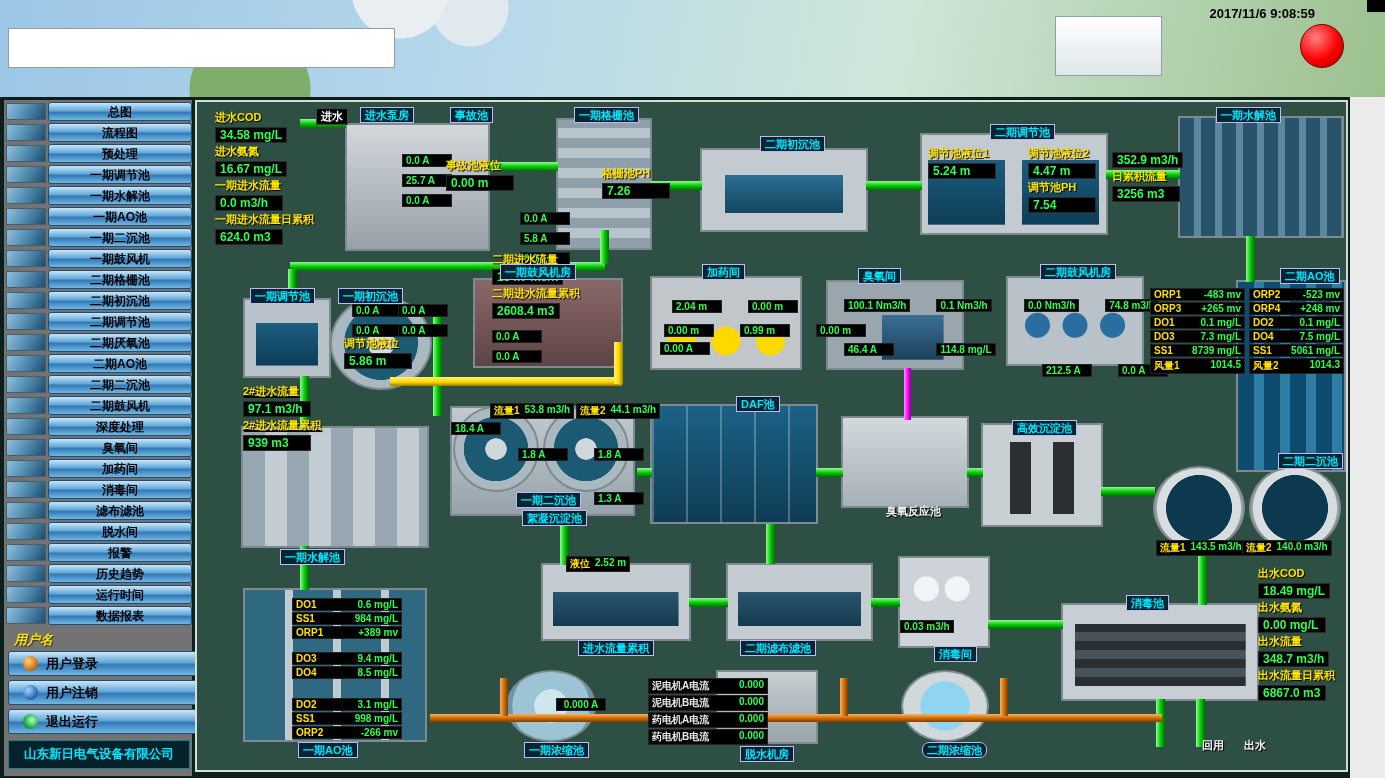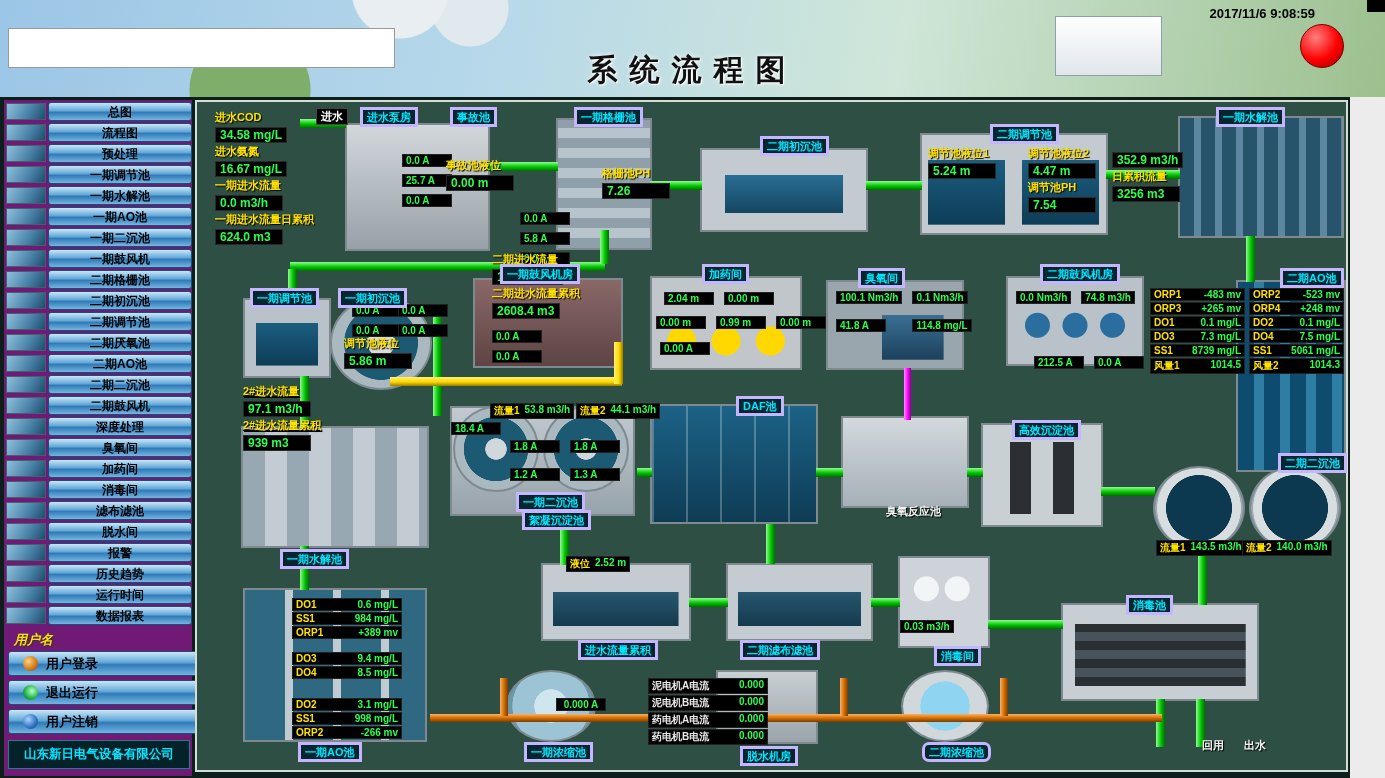--- a/index.html
+++ b/index.html
@@ -20,21 +20,21 @@
              letter-spacing:12px;text-shadow:0 0 5px #ffffff,1px 1px 0 #ffffff;}
   .hdr-time{position:absolute;right:70px;top:6px;font-size:13px;font-weight:bold;color:#000;}
   .alarm{position:absolute;left:1300px;top:24px;width:42px;height:42px;border-radius:50%;
          background:radial-gradient(circle at 35% 30%,#ff8080,#ff0000 55%,#990000);border:1px solid #700;}
   .corner-black{position:absolute;right:0;top:0;width:18px;height:12px;background:#000;}
 
   
   .right-strip{position:absolute;left:1350px;top:97px;width:35px;height:681px;background:#ececec;}
 
   
-  .sidebar{position:absolute;left:4px;top:100px;width:188px;height:676px;background:#701a75;padding:2px 0 0 2px;box-sizing:border-box;}
+  .sidebar{position:absolute;left:4px;top:100px;width:188px;height:676px;background:#737373;padding:2px 0 0 2px;box-sizing:border-box;}
   .side-item{display:flex;align-items:center;height:19px;margin-bottom:2px;cursor:pointer;}
   .side-icon{width:40px;height:17px;margin-right:2px;border:1px solid #44606f;box-sizing:border-box;
              background:linear-gradient(120deg,#8fc0dd 0%,#4d86ab 55%,#1d4c6c 100%);}
   .side-btn{flex:1;height:19px;line-height:19px;text-align:center;font-size:12px;font-weight:bold;color:#000;
             background:linear-gradient(#c9e6f8,#64a8d8 45%,#2f7ab8 55%,#74b6e0);
             border:1px solid #1b4f7a;border-radius:3px;box-sizing:border-box;white-space:nowrap;overflow:hidden;}
   .user-label{margin:6px 16px 2px 8px;color:#ffe100;font-size:13px;font-weight:bold;font-style:italic;text-shadow:1px 1px 1px #333;}
   .user-btn{display:flex;align-items:center;width:178px;height:23px;margin:0 0 4px 2px;cursor:pointer;
             background:linear-gradient(#c9e6f8,#64a8d8 45%,#2f7ab8 55%,#74b6e0);
             border:1px solid #1b4f7a;border-radius:3px;font-family:"Liberation Sans",sans-serif;
@@ -56,21 +56,21 @@
   .pipe{position:absolute;z-index:3;}
   .pipe.h.g{background:linear-gradient(to bottom,#8cff8c,#00c400 55%,#006e00);}
   .pipe.v.g{background:linear-gradient(to right,#8cff8c,#00c400 55%,#006e00);}
   .pipe.h.y{background:linear-gradient(to bottom,#fff170,#ffd800 55%,#9a7e00);}
   .pipe.v.y{background:linear-gradient(to right,#fff170,#ffd800 55%,#9a7e00);}
   .pipe.h.o{background:linear-gradient(to bottom,#ffb060,#cc6a00 55%,#7a3c00);}
   .pipe.v.o{background:linear-gradient(to right,#ffb060,#cc6a00 55%,#7a3c00);}
   .pipe.v.m{background:linear-gradient(to right,#ff8cff,#ff00ff 55%,#8a008a);}
 
   .plabel{position:absolute;z-index:6;background:#032630;color:#00e6ff;font-size:11px;font-weight:bold;
-          line-height:14px;padding:0 4px;border:3px solid #c4b5fd;white-space:nowrap;}
+          line-height:14px;padding:0 4px;border:1px solid #c4b5fd;white-space:nowrap;}
   .wlabel{position:absolute;z-index:6;color:#f2f2f2;font-size:11px;font-weight:bold;text-shadow:1px 1px 1px #000;white-space:nowrap;}
   .blabel{position:absolute;z-index:6;background:#000;color:#fff;font-size:11px;font-weight:bold;
           padding:0 4px;border:1px solid #444;white-space:nowrap;}
 
   .grp{position:absolute;z-index:5;}
   .krow{white-space:nowrap;}
   
   .stat .krow{margin-bottom:1px;}
   .stat .klbl{display:block;color:#ffe100;font-size:11px;font-weight:bold;text-shadow:1px 1px 1px #000;}
   .stat .kval{display:inline-block;background:#000;color:#2bff4e;font-size:12px;font-weight:bold;
@@ -80,31 +80,30 @@
             margin-bottom:1px;padding:0 3px;}
   .kv .klbl{color:#ffe100;font-size:10px;font-weight:bold;}
   .kv .kval{color:#2bff4e;font-size:10px;font-weight:bold;}
   .kv.white .klbl{color:#e8e8e8;}
   
   .vals .krow{margin-bottom:2px;}
   .vals .kval{display:inline-block;background:#000;color:#2bff4e;font-size:10px;font-weight:bold;
               padding:0 3px;border:1px solid #222;min-width:42px;}
   .grid2{display:grid;grid-template-columns:auto auto;gap:2px;}
   .grid3{display:grid;grid-template-columns:auto auto auto;gap:2px;}
-  .grid2 .krow,.grid3 .krow{margin:4px;}
+  .grid2 .krow,.grid3 .krow{margin:12px;}
 </style>
 </head>
 <body>
 
 <div class="stage">
 
   <div class="hdr">
     <div class="hdr-whitebox"></div>
     <div class="hdr-bldg"></div>
-    <div class="hdr-title">系统流程图</div>
     <div class="hdr-time">2017/11/6 9:08:59</div>
     <div class="alarm"></div>
     <div class="corner-black"></div>
   </div>
   <div class="right-strip"></div>
 
   <div class="sidebar">
     <div class="side-list">
         <div class="side-item">
           <span class="side-icon"></span>
@@ -206,26 +205,26 @@
           <span class="side-icon"></span>
           <span class="side-btn">数据报表</span>
         </div>
       </div>
     <div class="user-label">用户名</div>
     <div class="user-btn">
       <span class="uicon uicon-login"></span>
       <span>用户登录</span>
     </div>
     <div class="user-btn">
+      <span class="uicon uicon-logout"></span>
+      <span>用户注销</span>
+    </div>
+    <div class="user-btn">
       <span class="uicon uicon-exit"></span>
       <span>退出运行</span>
-    </div>
-    <div class="user-btn">
-      <span class="uicon uicon-logout"></span>
-      <span>用户注销</span>
     </div>
     <div class="company">山东新日电气设备有限公司</div>
   </div>
 
   <div class="main"></div>
 
   <div class="tank" style="left:345px;top:123px;width:145px;height:128px;background:linear-gradient(#d2d7db,#98a1a8);"></div>
   <div class="tank" style="left:556px;top:118px;width:96px;height:132px;background:repeating-linear-gradient(0deg,#8fa0ab 0 10px,#b8c4cc 10px 20px);"></div>
   <div class="tank" style="left:700px;top:148px;width:168px;height:84px;background-color:#c3cbd1;background-image:linear-gradient(#2a6e95,#14465f);background-size:72% 48%;background-position:center 60%;background-repeat:no-repeat;"></div>
   <div class="tank" style="left:920px;top:133px;width:188px;height:102px;background-color:#c3cbd1;background-image:linear-gradient(#1c5d80,#0d3d57),linear-gradient(#1c5d80,#0d3d57);background-size:42% 66%,42% 66%;background-position:6% 75%,94% 75%;background-repeat:no-repeat;"></div>
@@ -352,21 +351,21 @@
       <div class="krow"><span class="kval">0.00 m</span></div>
       <div class="krow"><span class="kval">0.99 m</span></div>
       <div class="krow"><span class="kval">0.00 m</span></div>
     </div>
   <div class="grp vals" style="left:660px;top:338px;">
       <div class="krow"><span class="kval">0.00 A</span></div>
     </div>
   <div class="grp vals grid2" style="left:832px;top:283px;text-decoration:underline;">
       <div class="krow"><span class="kval">100.1 Nm3/h</span></div>
       <div class="krow"><span class="kval">0.1 Nm3/h</span></div>
-      <div class="krow"><span class="kval">41.8 A</span></div>
+      <div class="krow"><span class="kval">46.4 A</span></div>
       <div class="krow"><span class="kval">114.8 mg/L</span></div>
     </div>
   <div class="grp vals grid2" style="left:1012px;top:283px;">
       <div class="krow"><span class="kval">0.0 Nm3/h</span></div>
       <div class="krow"><span class="kval">74.8 m3/h</span></div>
     </div>
   <div class="grp vals grid2" style="left:1030px;top:348px;">
       <div class="krow"><span class="kval">212.5 A</span></div>
       <div class="krow"><span class="kval">0.0 A</span></div>
     </div>
@@ -494,20 +493,26 @@
       </div>
     </div>
   <div class="grp kv" style="left:566px;top:556px;">
       <div class="krow">
         <span class="klbl">液位</span>
         <span class="kval">2.52 m</span>
       </div>
     </div>
   <div class="grp vals" style="left:900px;top:616px;">
       <div class="krow"><span class="kval">0.03 m3/h</span></div>
+    </div>
+  <div class="grp stat" style="left:1258px;top:566px;">
+      <div class="krow"><span class="klbl">出水COD</span><span class="kval">18.49 mg/L</span></div>
+      <div class="krow"><span class="klbl">出水氨氮</span><span class="kval">0.00 mg/L</span></div>
+      <div class="krow"><span class="klbl">出水流量</span><span class="kval">348.7 m3/h</span></div>
+      <div class="krow"><span class="klbl">出水流量日累积</span><span class="kval">6867.0 m3</span></div>
     </div>
   <div class="grp vals" style="left:556px;top:694px;text-align:center;">
       <div class="krow"><span class="kval">0.000 A</span></div>
     </div>
   <div class="grp kv white" style="left:648px;top:678px;width:120px;">
       <div class="krow">
         <span class="klbl">泥电机A电流</span>
         <span class="kval">0.000</span>
       </div>
       <div class="krow">

